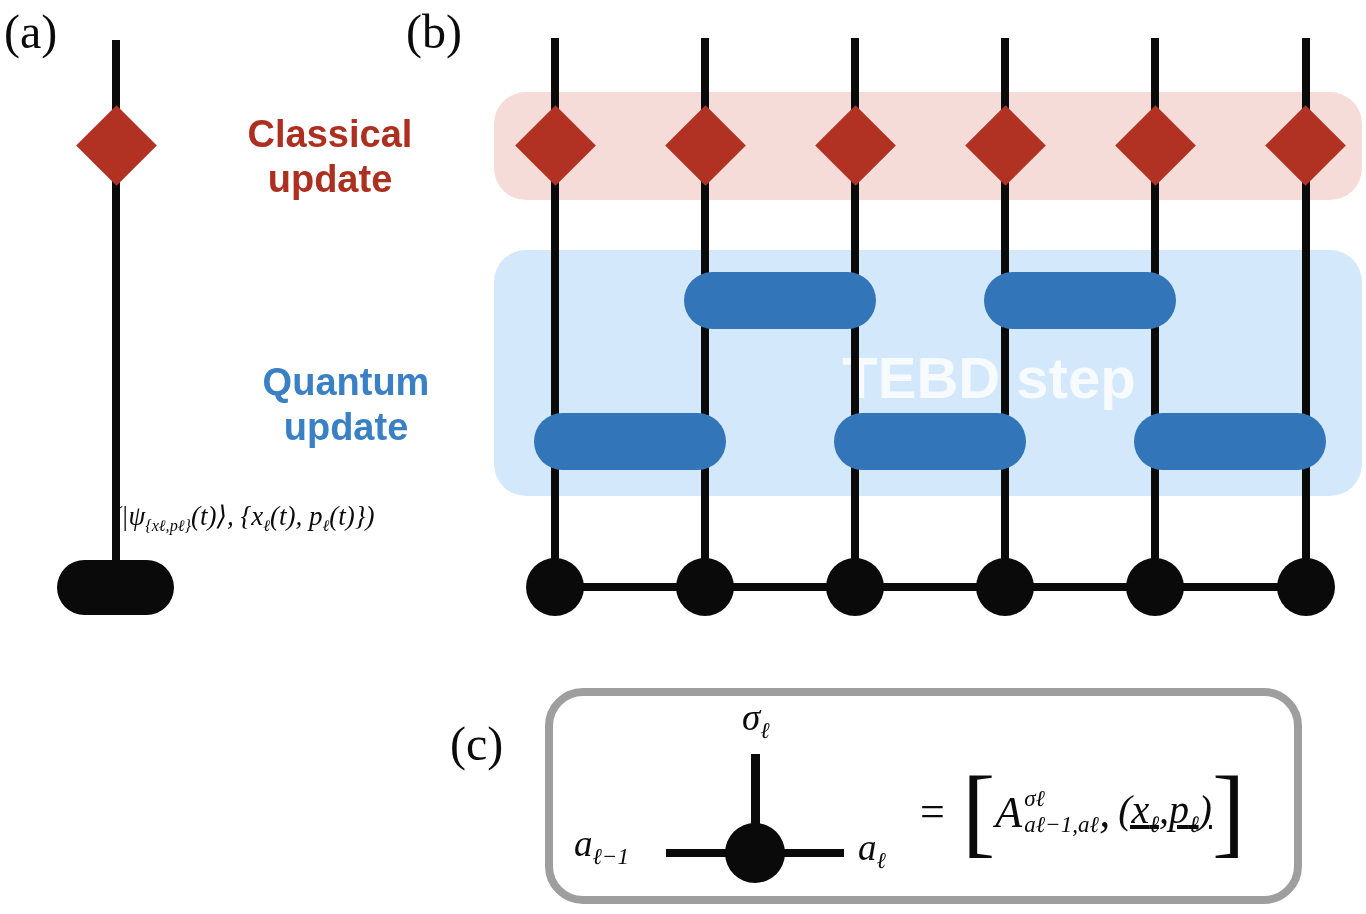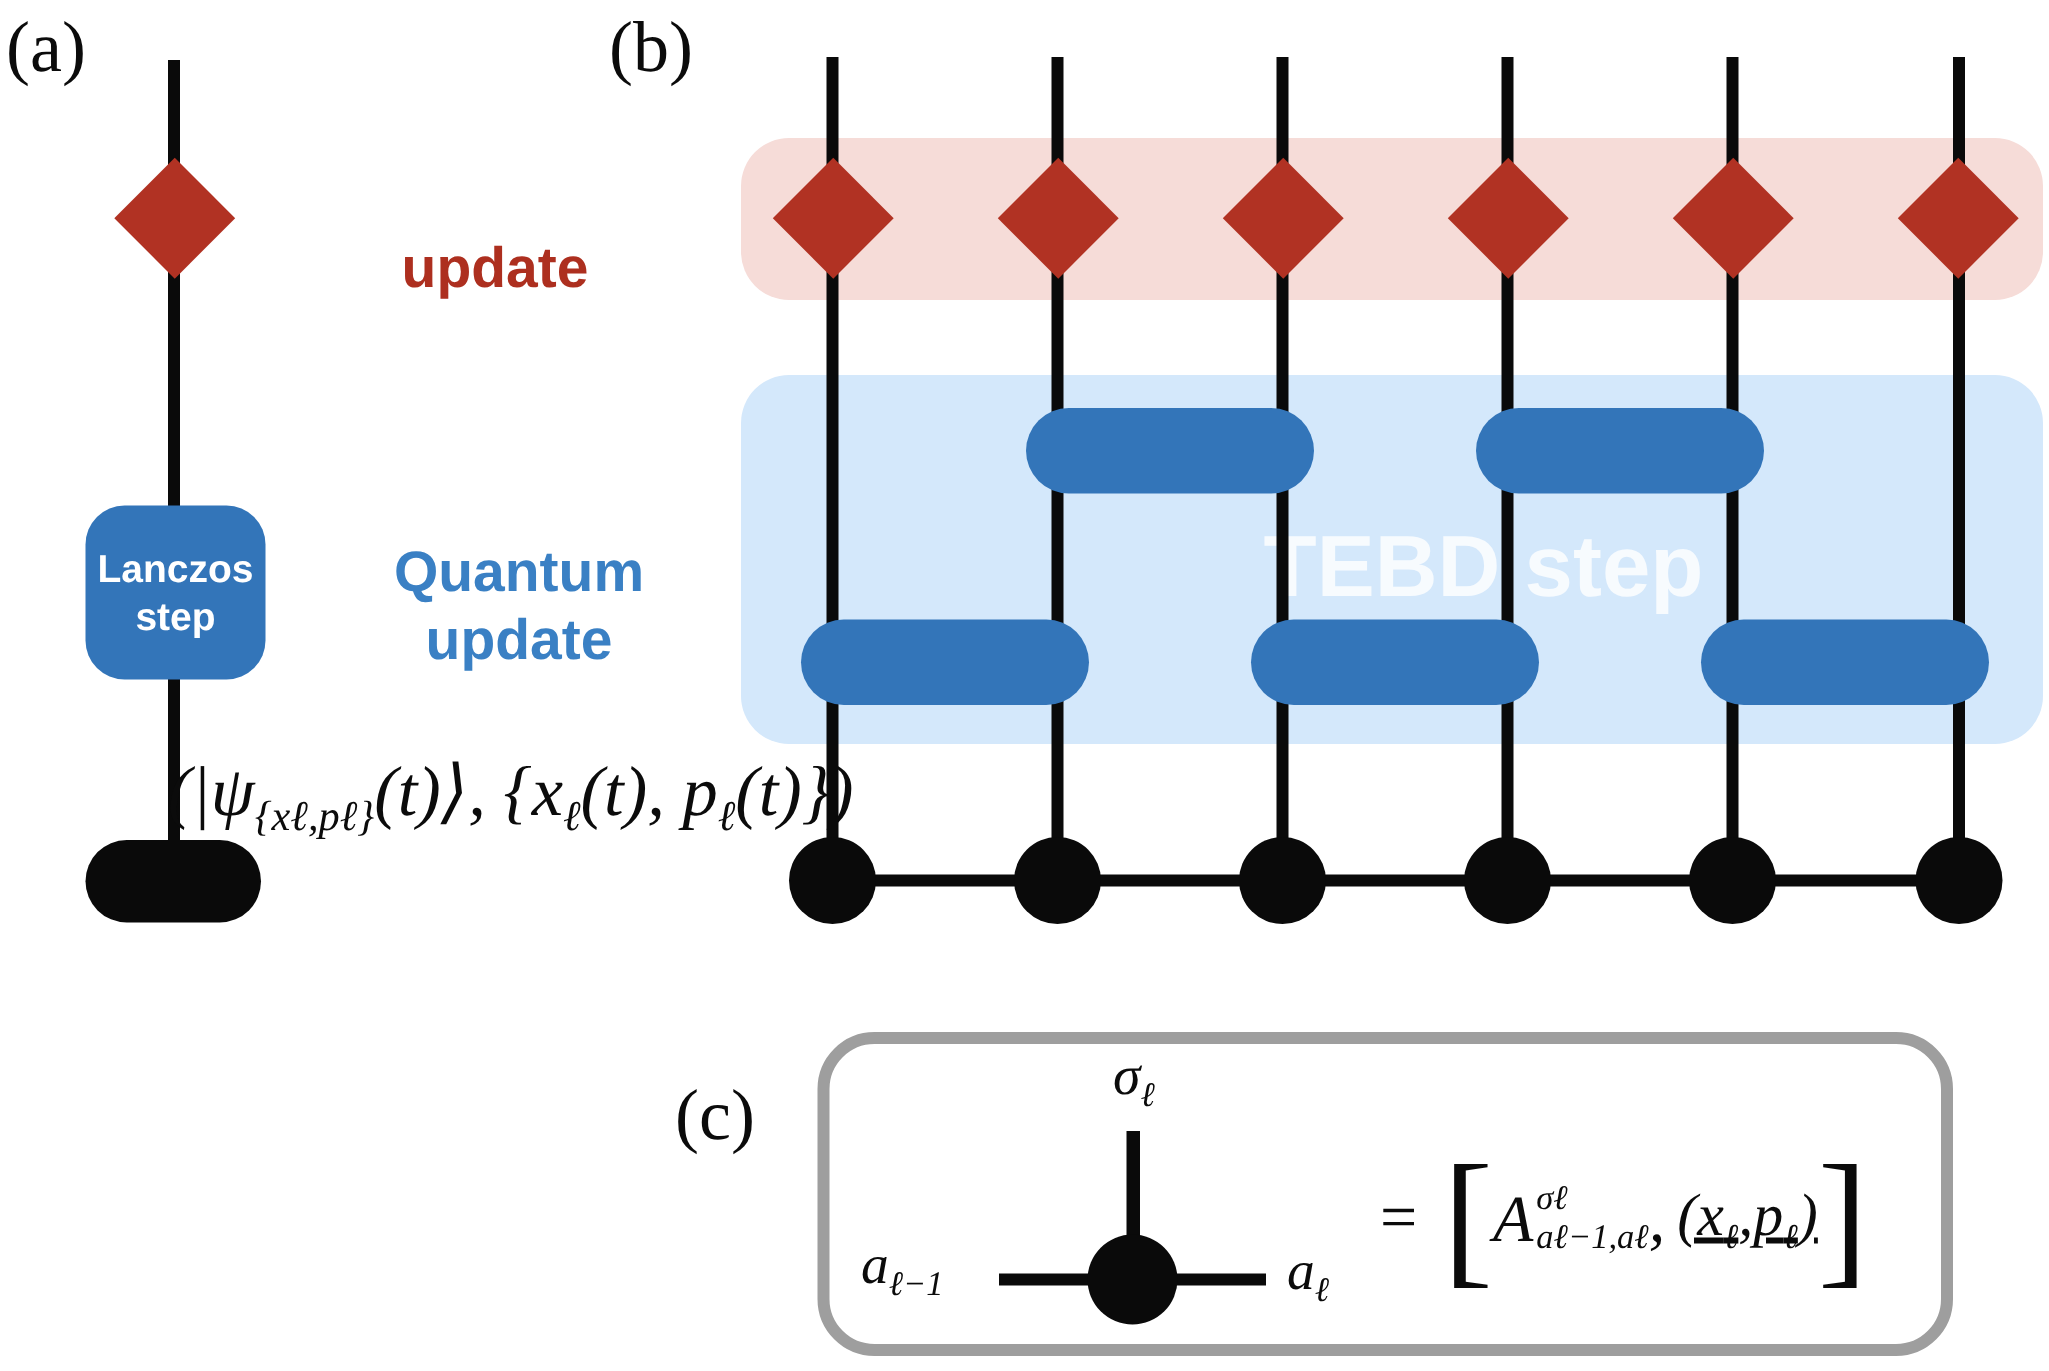--- a/index.html
+++ b/index.html
@@ -52,21 +52,21 @@
   }
   .pill {
     position:absolute; left:57px; top:560px; width:117px; height:55px;
     border-radius:28px; background:var(--ink);
   }
 
   .math {
     font-family:"Liberation Serif","DejaVu Serif",serif; font-style:italic;
     color:#0b0b0b;
   }
-  .formula-a { position:absolute; left:112px; top:500px; font-size:47px; white-space:nowrap; }
+  .formula-a { position:absolute; left:112px; top:500px; font-size:27px; white-space:nowrap; }
   .formula-a sub { font-size:0.60em; }
 
   .cbox {
     position:absolute; left:545px; top:688px; width:757px; height:216px;
     border:8px solid var(--box_border); border-radius:38px; background:#ffffff;
     box-sizing:border-box;
   }
   .clabel36 { position:absolute; font-size:37px; white-space:nowrap; }
   .clabel36 sub, .clabel36 sup { font-size:0.62em; }
 
@@ -90,35 +90,29 @@
 <body>
 
 <div class="canvas">
 
   <div class="panel-label" style="left:4px; top:4px;">(a)</div>
 
   <div class="wire" style="left:112px; top:40px; height:522px;"></div>
 
   <div class="diamond" style="left:88px; top:117px;"></div>
 
-  <div class="lanczos">
-    <div>
-      <span>Lanczos</span><br>
-      <span>step</span>
-    </div>
-  </div>
 
   <div class="formula-a math">
     <span>(|ψ</span><sub>{xℓ,pℓ}</sub><span>(t)⟩, {x</span><sub>ℓ</sub><span>(t), p</span><sub>ℓ</sub><span>(t)})</span>
   </div>
 
   <div class="pill"></div>
 
   <div class="legend legend-red" style="left:220px; top:112px;">
-    <br>
+    <span>Classical</span><br>
     <span>update</span>
   </div>
 
   <div class="legend legend-blue" style="left:236px; top:338px;margin-top:22px;">
     <span>Quantum</span><br>
     <span>update</span>
   </div>
 
   <div class="panel-label" style="left:406px; top:4px;">(b)</div>
 

